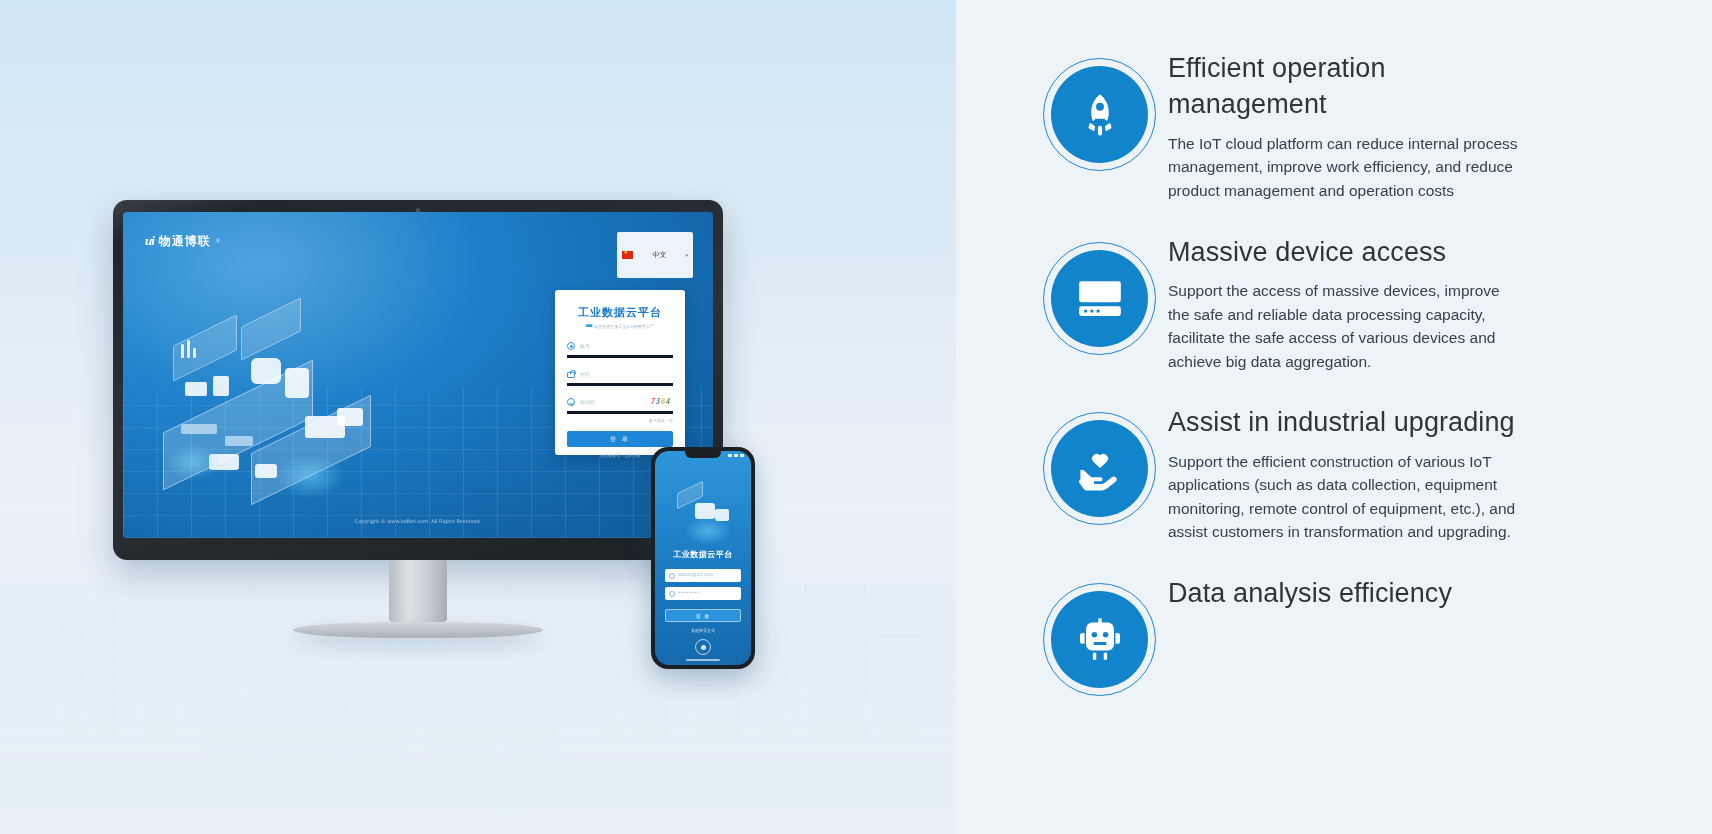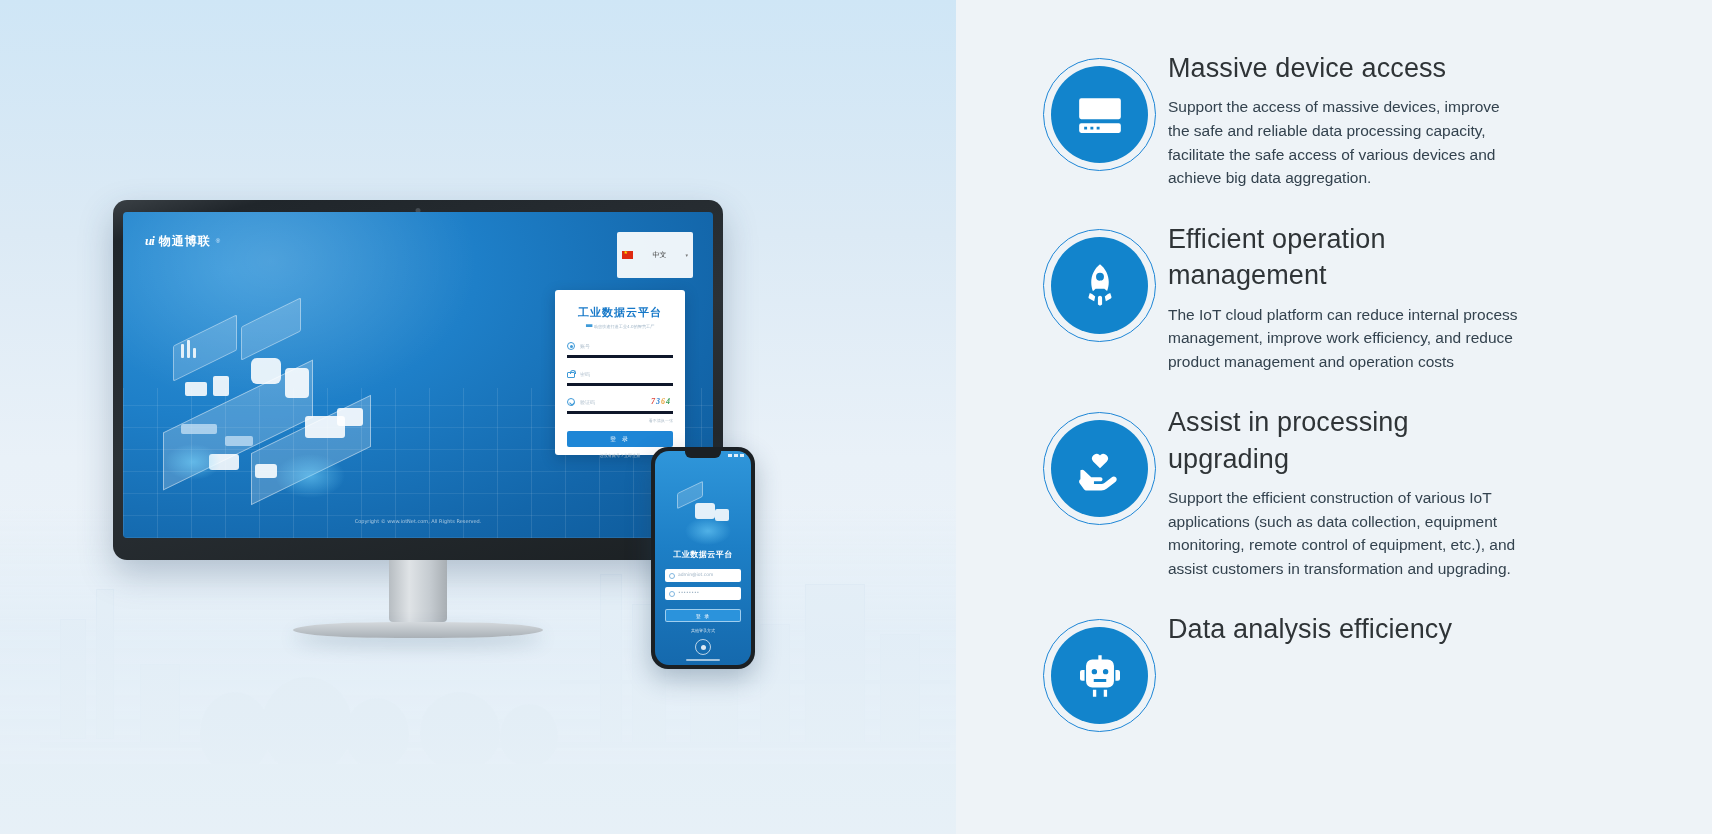--- a/index.html
+++ b/index.html
@@ -286,59 +286,59 @@
     </div>
   </section>
 
   <section class="features">
 
     <div class="feature">
       <div class="fi-wrap">
         <div class="fi-ring">
           <div class="fi-disc">
             <svg viewBox="0 0 24 24">
-              <path d="M3 4h18a1 1 0 011 1v8a1 1 0 01-1 1H3a1 1 0 01-1-1V5a1 1 0 011-1zm1.6 7.4l3.1-3.6 2.3 2.1 3-3.6 2.2 2.6 1.5-1.4 2.7 3.9H4.6zM3 16h18a1 1 0 011 1v2.6a1 1 0 01-1 1H3a1 1 0 01-1-1V17a1 1 0 011-1zm1.4 1.6v1.4h1.4v-1.4H4.4zm3 0v1.4h1.4v-1.4H7.4zm3 0v1.4h1.4v-1.4h-1.4z"></path>
+              <path d="M12 2c2.6 2 4.2 5.2 4.2 8.6 0 1.6-.3 3-.8 4.3l-1.3-1.1h-4.2L8.6 15c-.5-1.3-.8-2.7-.8-4.3C7.8 7.2 9.4 4 12 2zm0 4.1a1.9 1.9 0 100 3.8 1.9 1.9 0 000-3.8zM8.2 16.3l1.5 1.2-.5 2.3-2.4-1.3c-.3-.2-.4-.5-.3-.8l.6-1.9c.3.2.7.4 1.1.5zm7.6 0c.4-.1.8-.3 1.1-.5l.6 1.9c.1.3 0 .6-.3.8l-2.4 1.3-.5-2.3 1.5-1.2zM12 17.2c.5 0 1 .4 1 .9v3.2l-1 .7-1-.7v-3.2c0-.5.5-.9 1-.9z"></path>
             </svg>
           </div>
         </div>
       </div>
       <div class="ftxt">
-        <div class="ftitle">Massive device access</div>
-        <div class="fdesc">Support the access of massive devices, improve the safe and reliable data processing capacity, facilitate the safe access of various devices and achieve big data aggregation.</div>
+        <div class="ftitle">Efficient operation management</div>
+        <div class="fdesc">The IoT cloud platform can reduce internal process management, improve work efficiency, and reduce product management and operation costs</div>
       </div>
     </div>
 
     <div class="feature">
       <div class="fi-wrap">
         <div class="fi-ring">
           <div class="fi-disc">
             <svg viewBox="0 0 24 24">
-              <path d="M12 2c2.6 2 4.2 5.2 4.2 8.6 0 1.6-.3 3-.8 4.3l-1.3-1.1h-4.2L8.6 15c-.5-1.3-.8-2.7-.8-4.3C7.8 7.2 9.4 4 12 2zm0 4.1a1.9 1.9 0 100 3.8 1.9 1.9 0 000-3.8zM8.2 16.3l1.5 1.2-.5 2.3-2.4-1.3c-.3-.2-.4-.5-.3-.8l.6-1.9c.3.2.7.4 1.1.5zm7.6 0c.4-.1.8-.3 1.1-.5l.6 1.9c.1.3 0 .6-.3.8l-2.4 1.3-.5-2.3 1.5-1.2zM12 17.2c.5 0 1 .4 1 .9v3.2l-1 .7-1-.7v-3.2c0-.5.5-.9 1-.9z"></path>
+              <path d="M3 4h18a1 1 0 011 1v8a1 1 0 01-1 1H3a1 1 0 01-1-1V5a1 1 0 011-1zm1.6 7.4l3.1-3.6 2.3 2.1 3-3.6 2.2 2.6 1.5-1.4 2.7 3.9H4.6zM3 16h18a1 1 0 011 1v2.6a1 1 0 01-1 1H3a1 1 0 01-1-1V17a1 1 0 011-1zm1.4 1.6v1.4h1.4v-1.4H4.4zm3 0v1.4h1.4v-1.4H7.4zm3 0v1.4h1.4v-1.4h-1.4z"></path>
             </svg>
           </div>
         </div>
       </div>
       <div class="ftxt">
-        <div class="ftitle">Efficient operation management</div>
-        <div class="fdesc">The IoT cloud platform can reduce internal process management, improve work efficiency, and reduce product management and operation costs</div>
+        <div class="ftitle">Massive device access</div>
+        <div class="fdesc">Support the access of massive devices, improve the safe and reliable data processing capacity, facilitate the safe access of various devices and achieve big data aggregation.</div>
       </div>
     </div>
 
     <div class="feature">
       <div class="fi-wrap">
         <div class="fi-ring">
           <div class="fi-disc">
             <svg viewBox="0 0 24 24">
               <path d="M12 11.6l-3.3-3.2a2.2 2.2 0 013.1-3.1l.2.2.2-.2a2.2 2.2 0 013.1 3.1L12 11.6zM2.6 12.6c.6-.4 1.4-.3 1.9.2l3.3 3.1h4.4c.6 0 1 .4 1 1s-.4 1-1 1H9.1v1.3h3.6c.5 0 1-.2 1.4-.5l3.6-2.8c.6-.5 1.5-.4 2 .2.5.6.4 1.5-.2 2l-4.2 3.3c-.8.6-1.7.9-2.7.9H5.6c-.5 0-1-.2-1.3-.6L2.3 19a1.4 1.4 0 01.3-2.1v-4.3z"></path>
             </svg>
           </div>
         </div>
       </div>
       <div class="ftxt">
-        <div class="ftitle">Assist in processing upgrading</div>
+        <div class="ftitle">Assist in industrial upgrading</div>
         <div class="fdesc">Support the efficient construction of various IoT applications (such as data collection, equipment monitoring, remote control of equipment, etc.), and assist customers in transformation and upgrading.</div>
       </div>
     </div>
 
     <div class="feature">
       <div class="fi-wrap">
         <div class="fi-ring">
           <div class="fi-disc">
             <svg viewBox="0 0 24 24">
               <path d="M11.2 2h1.6v2.1h2.9a3 3 0 013 3v7.4a3 3 0 01-3 3H8.3a3 3 0 01-3-3V7.1a3 3 0 013-3h2.9V2zM9.3 8.6a1.3 1.3 0 100 2.6 1.3 1.3 0 000-2.6zm5.4 0a1.3 1.3 0 100 2.6 1.3 1.3 0 000-2.6zM9 13.4v1.5h6v-1.5H9zM3.4 9.1h1.2v5.2H3.4a1 1 0 01-1-1v-3.2a1 1 0 011-1zm16 0h1.2a1 1 0 011 1v3.2a1 1 0 01-1 1h-1.2V9.1zM8.6 18.6h1.6V22H8.6v-3.4zm5.2 0h1.6V22h-1.6v-3.4z"></path>

